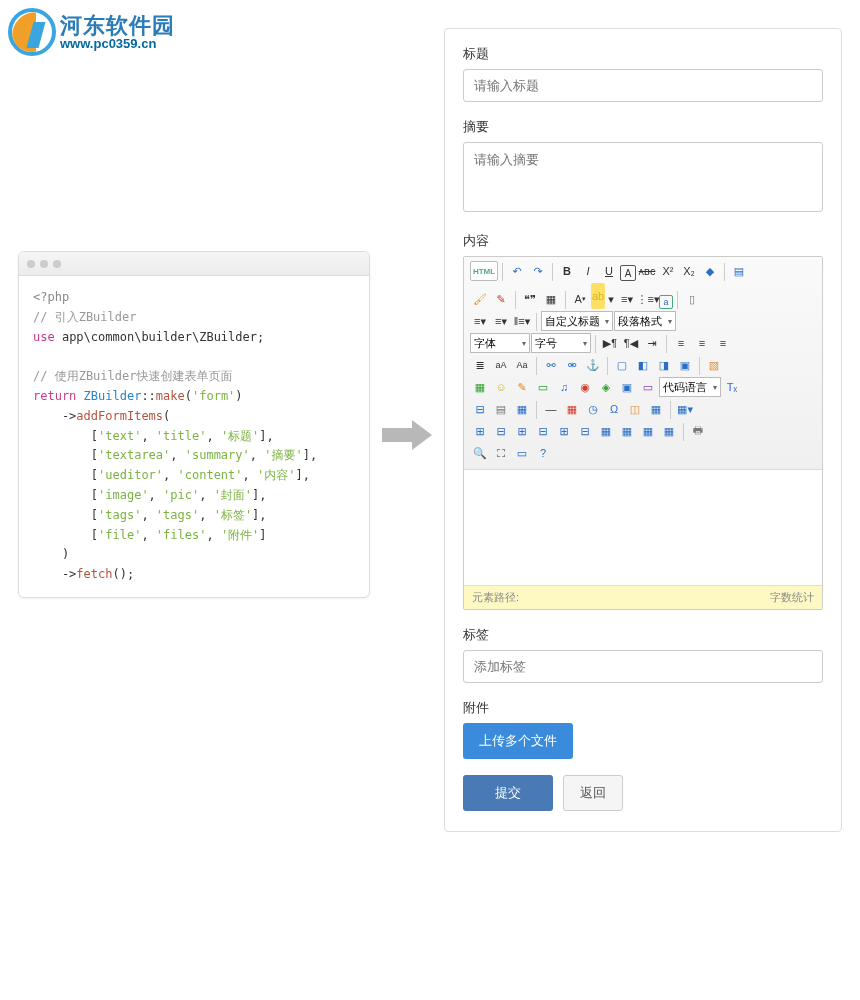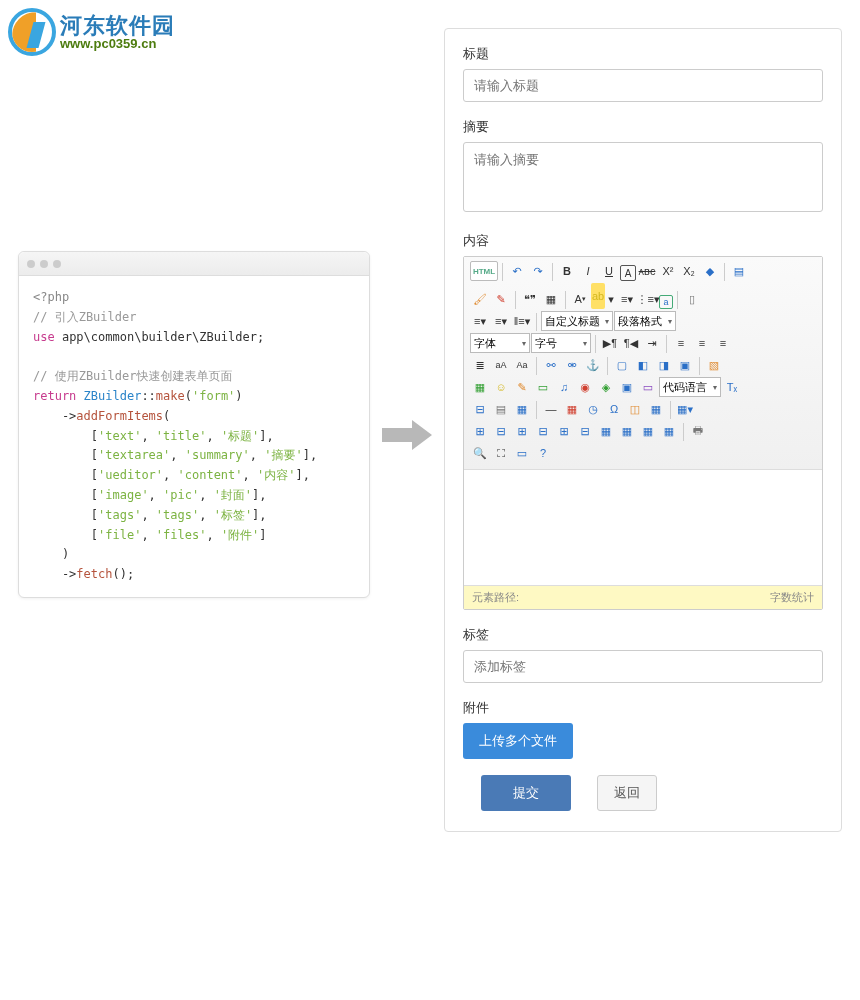--- a/index.html
+++ b/index.html
@@ -6,21 +6,21 @@
 body { font-family: -apple-system, "Helvetica Neue", Arial, sans-serif; background: #fff; width: 860px; height: 1000px; position: relative; }
 
 
 .logo { position: absolute; top: 8px; left: 8px; display: flex; align-items: center; gap: 4px; }
 .logo-icon { width: 48px; height: 48px; position: relative; }
 .logo-circle { width: 48px; height: 48px; border-radius: 50%; border: 4px solid #3aa6e0; position: relative; overflow: hidden; }
 .logo-circle::before { content: ""; position: absolute; left: 0; top: 0; width: 24px; height: 48px; background: #f0a028; border-radius: 24px 0 0 24px; }
 .logo-circle::after { content: ""; position: absolute; left: 18px; top: 10px; width: 12px; height: 26px; background: #3aa6e0; transform: skewX(-15deg); }
 .logo-text { display: flex; flex-direction: column; line-height: 1; }
 .logo-cn { font-size: 22px; font-weight: bold; color: #2a7cb8; letter-spacing: 1px; }
-.logo-url { font-size: 13px; color: #4d7c0f; font-weight: bold; }
+.logo-url { font-size: 13px; color: #0369a1; font-weight: bold; }
 
 
 .code-window { position: absolute; left: 18px; top: 243px; width: 352px; border: 1px solid #ddd; border-radius: 6px; box-shadow: 0 1px 3px rgba(0,0,0,0.06); background: #fff; margin-top: 8px; }
 .code-titlebar { height: 24px; background: linear-gradient(#f5f5f5,#ececec); border-bottom: 1px solid #ddd; border-radius: 6px 6px 0 0; display: flex; align-items: center; padding-left: 8px; gap: 5px; }
 .dot { width: 8px; height: 8px; border-radius: 50%; background: #ccc; }
 .code-body { padding: 12px 14px; font-family: Consolas, Menlo, monospace; font-size: 12px; line-height: 1.65; color: #333; white-space: pre; }
 .php-tag { color: #888; }
 .comment { color: #999; }
 .kw { color: #c73c8e; }
 .ns { color: #333; }
@@ -46,21 +46,21 @@
 .ue-btn { width: 20px; height: 20px; border: 1px solid transparent; display: inline-flex; align-items: center; justify-content: center; font-size: 11px; cursor: pointer; border-radius: 2px; color: #333; }
 .ue-html { width: 28px; border: 1px solid #bbb; background: #fff; font-size: 8px; font-weight: bold; color: #5a8; }
 .ue-sep { width: 1px; height: 18px; background: #ccc; margin: 0 3px; }
 .ue-sel { height: 20px; border: 1px solid #bbb; background: #fff; font-size: 11px; padding: 8px 3px; min-width: 60px; display: inline-flex; align-items: center; justify-content: space-between; cursor: pointer; }
 .ue-sel::after { content: "▾"; font-size: 8px; color: #666; margin-left: 4px; }
 .ue-area { height: 115px; background: #fff; }
 .ue-status { border-top: 1px solid #ddd; padding: 4px 8px; font-size: 11px; color: #888; display: flex; justify-content: space-between; background: #fef9c3; }
 
 .btn-primary { background: #3a8bdb; color: #fff; border: none; border-radius: 3px; padding: 9px 16px; font-size: 13px; cursor: pointer; }
 .btn-default { background: #f5f5f5; color: #555; border: 1px solid #ccc; border-radius: 3px; padding: 8px 16px; font-size: 13px; cursor: pointer; }
-.btn-row { display: flex; gap: 26px; margin-left: 18px; }
+.btn-row { display: flex; gap: 10px; }
 
 
 .c-blue { color: #2a6fc7; }
 .c-red { color: #d04030; }
 .c-green { color: #34a034; }
 .c-orange { color: #e08a2e; }
 .c-yellow { color: #d4b820; }
 .c-purple { color: #8a4bc0; }
 .c-gray { color: #777; }
 </style>

